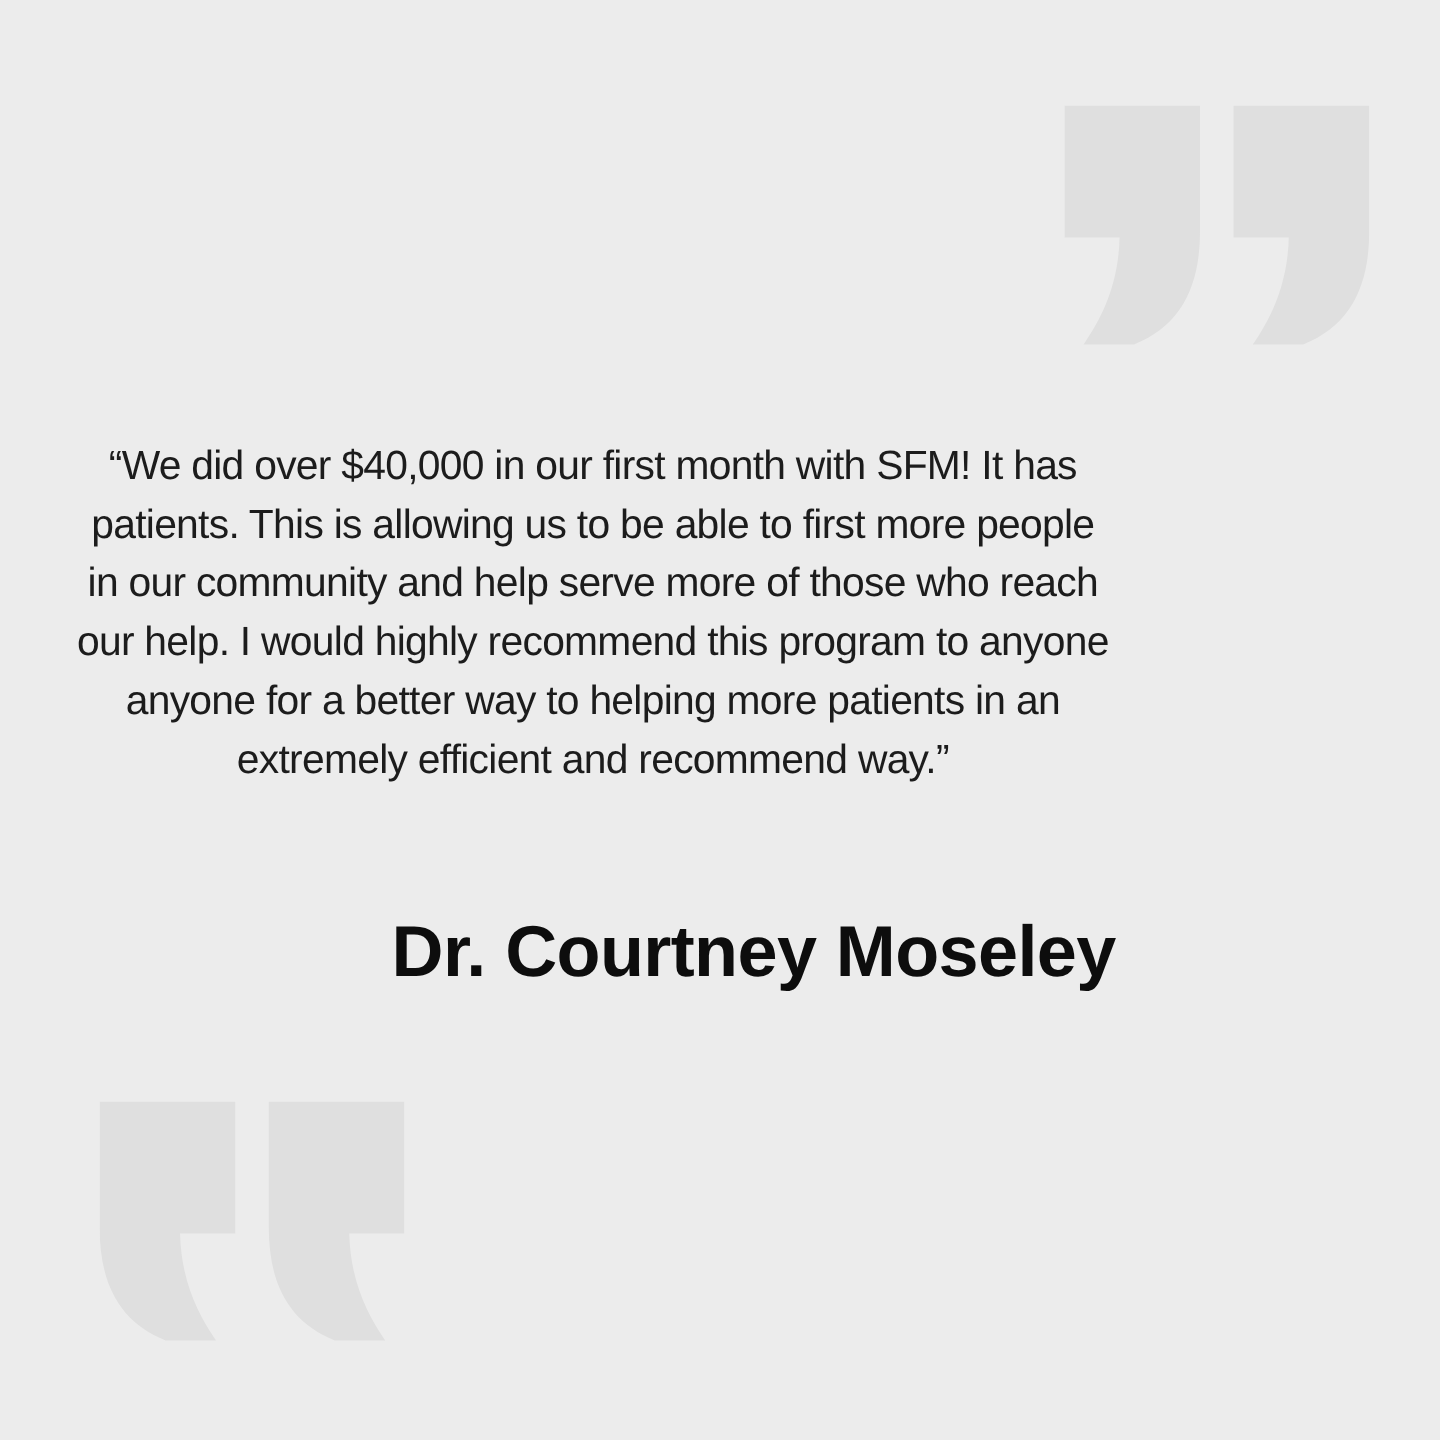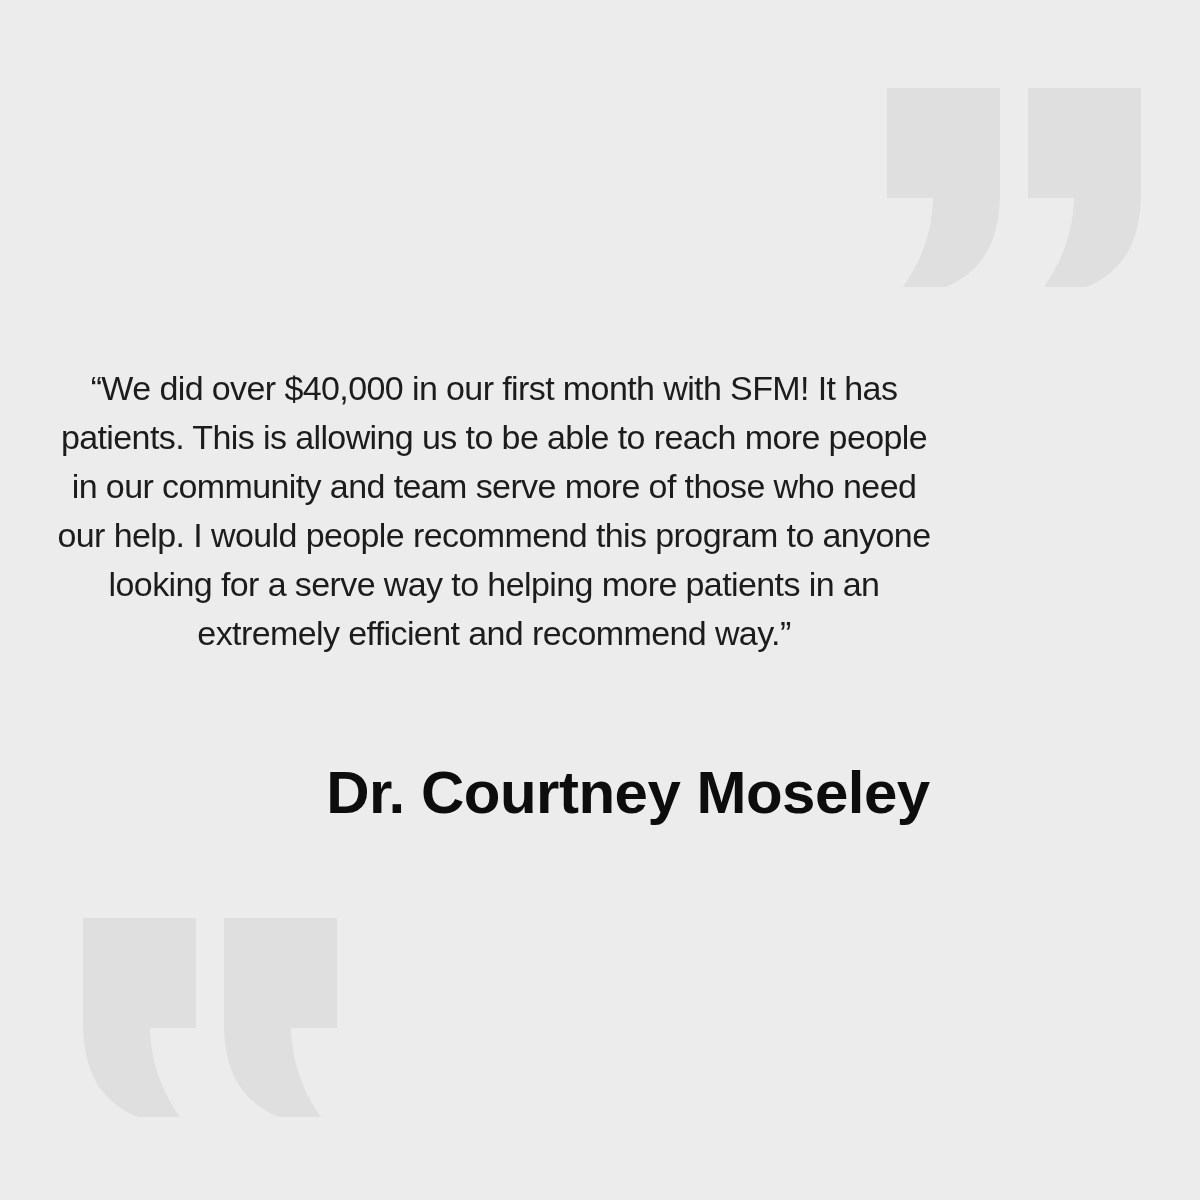--- a/index.html
+++ b/index.html
@@ -67,24 +67,24 @@
 
 <div class="quote-mark" id="quote-mark-top-right">
   <svg viewBox="0 0 254 200" xmlns="http://www.w3.org/2000/svg" fill="currentColor" aria-hidden="true">
     <path d="M0,0 H113 V105 C113,152 96,184 58,199 L16,199 C32,176 45,148 46,110 L0,110 Z"></path>
     <path transform="translate(141,0)" d="M0,0 H113 V105 C113,152 96,184 58,199 L16,199 C32,176 45,148 46,110 L0,110 Z"></path>
   </svg>
 </div>
 
 <div class="quote-text">
   <div>“We did over $40,000 in our first month with SFM! It has</div>
-  <div>patients. This is allowing us to be able to reach more people</div>
-  <div>in our community and team serve more of those who need</div>
-  <div>our help. I would people recommend this program to anyone</div>
-  <div>looking for a serve way to helping more patients in an</div>
+  <div>patients. This is allowing us to be able to first more people</div>
+  <div>in our community and help serve more of those who reach</div>
+  <div>our help. I would highly recommend this program to anyone</div>
+  <div>anyone for a better way to helping more patients in an</div>
   <div>extremely efficient and recommend way.”</div>
 </div>
 
 <div class="author-name">Dr. Courtney Moseley</div>
 
 <div class="quote-mark" id="quote-mark-bottom-left">
   <svg viewBox="0 0 254 200" xmlns="http://www.w3.org/2000/svg" fill="currentColor" aria-hidden="true">
     <path d="M0,0 H113 V105 C113,152 96,184 58,199 L16,199 C32,176 45,148 46,110 L0,110 Z"></path>
     <path transform="translate(141,0)" d="M0,0 H113 V105 C113,152 96,184 58,199 L16,199 C32,176 45,148 46,110 L0,110 Z"></path>
   </svg>

